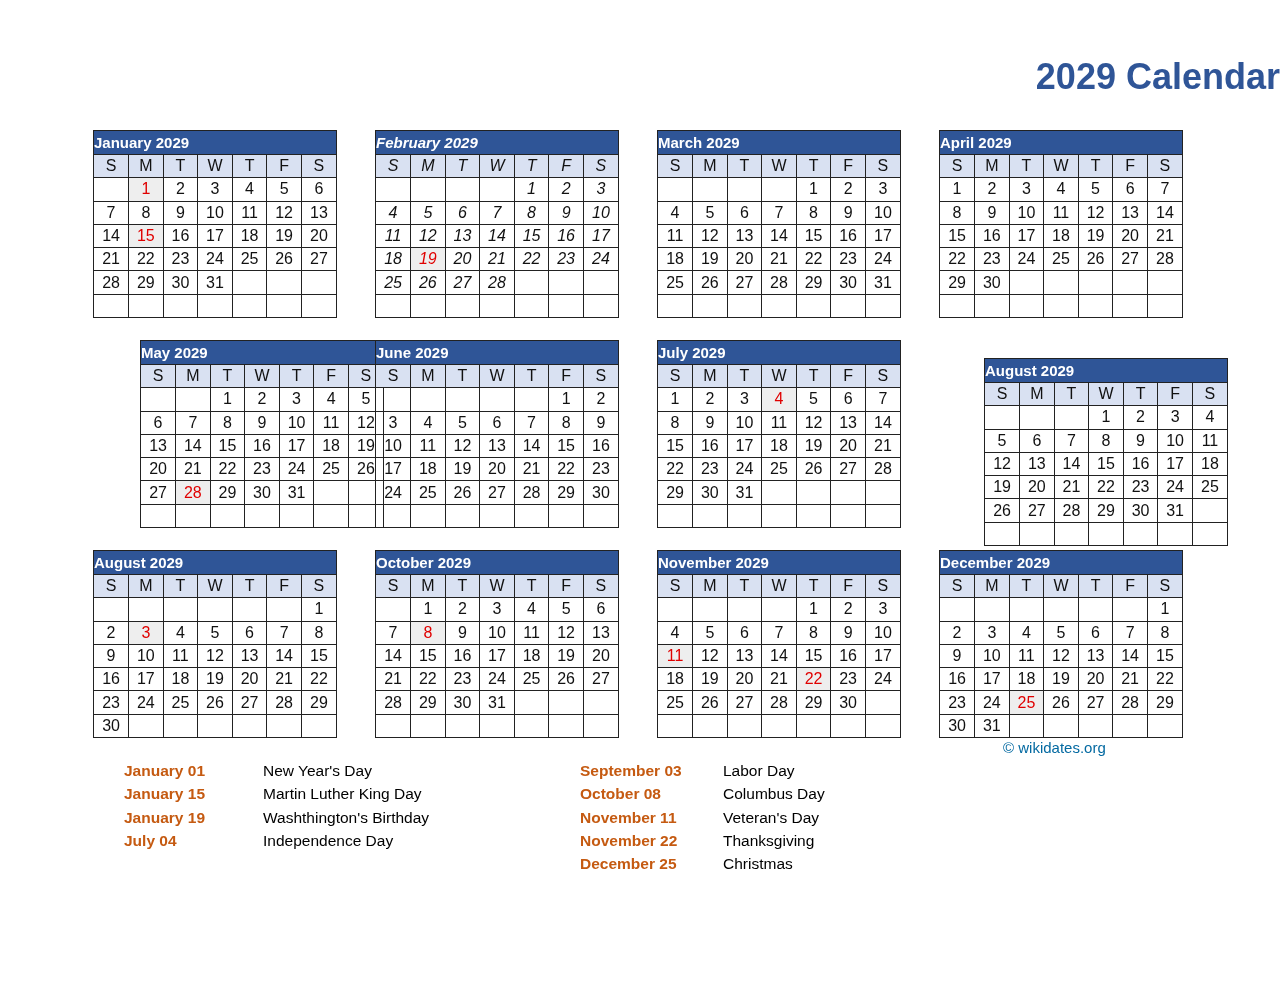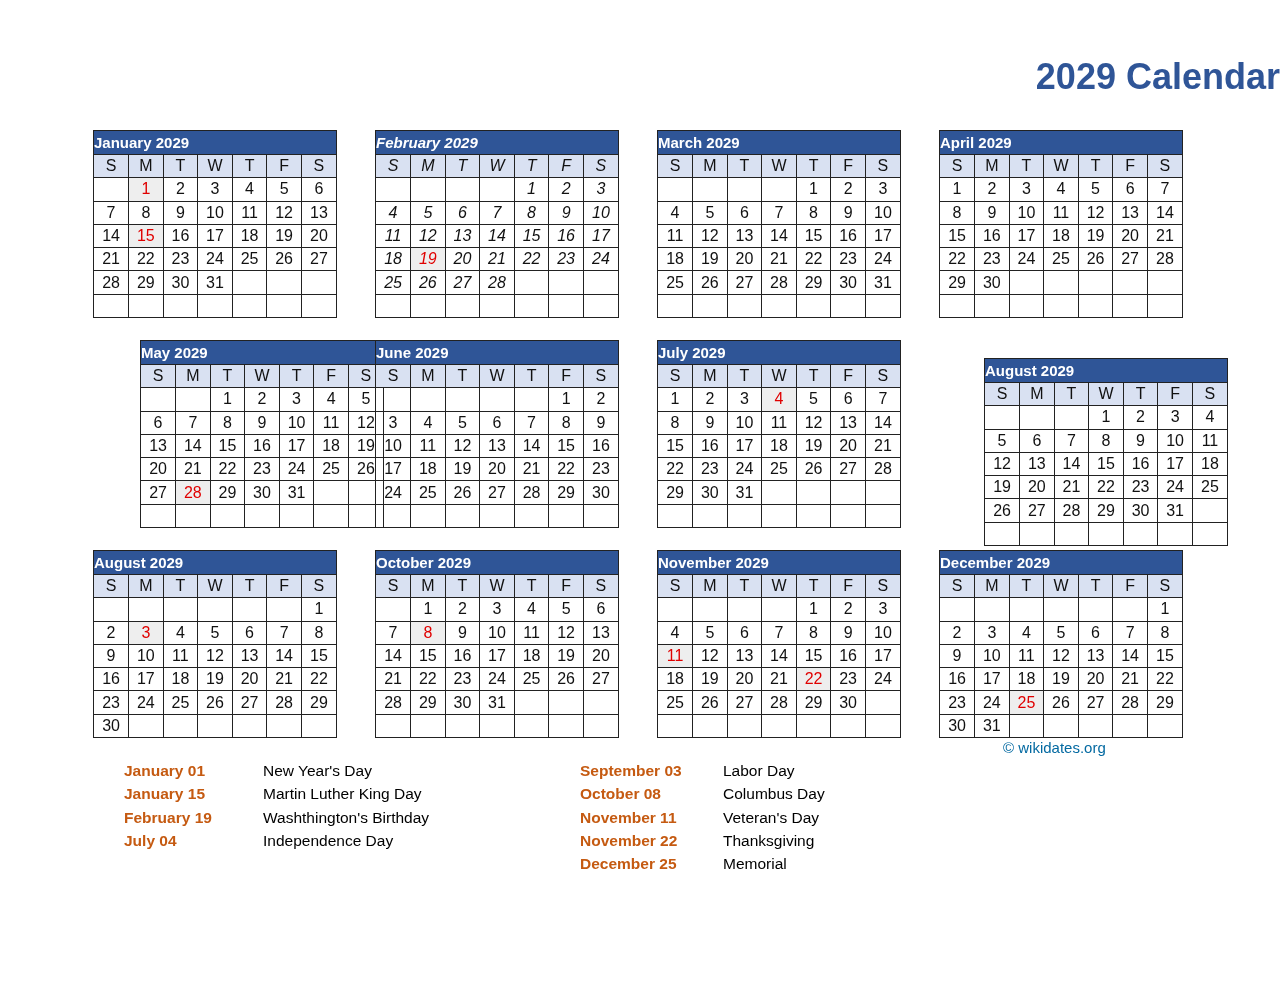--- a/index.html
+++ b/index.html
@@ -870,21 +870,21 @@
 <div class="hlist" id="hl" style="left:96px;top:762px;">
     <div class="hrow">
       <span class="hdate" style="width:139px">January 01</span>
       <span>New Year's Day</span>
     </div>
     <div class="hrow">
       <span class="hdate" style="width:139px">January 15</span>
       <span>Martin Luther King Day</span>
     </div>
     <div class="hrow">
-      <span class="hdate" style="width:139px">February 19</span>
+      <span class="hdate" style="width:139px">January 19</span>
       <span>Washthington's Birthday</span>
     </div>
     <div class="hrow">
       <span class="hdate" style="width:139px">July 04</span>
       <span>Independence Day</span>
     </div>
   </div>
 <div class="hlist" id="hr" style="left:552px;top:762px;">
     <div class="hrow">
       <span class="hdate" style="width:143px">September 03</span>
@@ -897,15 +897,15 @@
     <div class="hrow">
       <span class="hdate" style="width:143px">November 11</span>
       <span>Veteran's Day</span>
     </div>
     <div class="hrow">
       <span class="hdate" style="width:143px">November 22</span>
       <span>Thanksgiving</span>
     </div>
     <div class="hrow">
       <span class="hdate" style="width:143px">December 25</span>
-      <span>Memorial</span>
+      <span>Christmas</span>
     </div>
   </div>
 
 </body></html>

